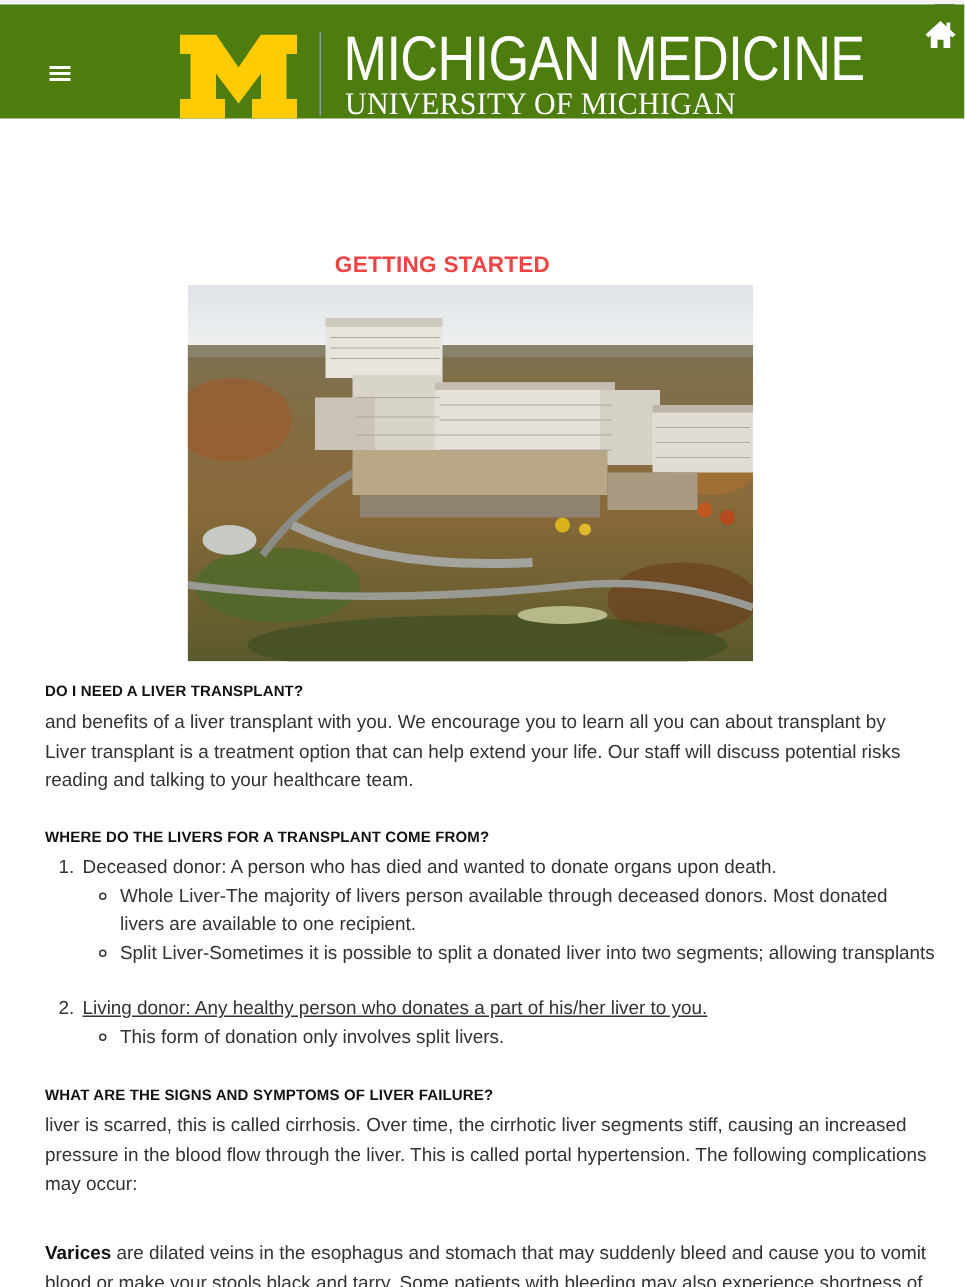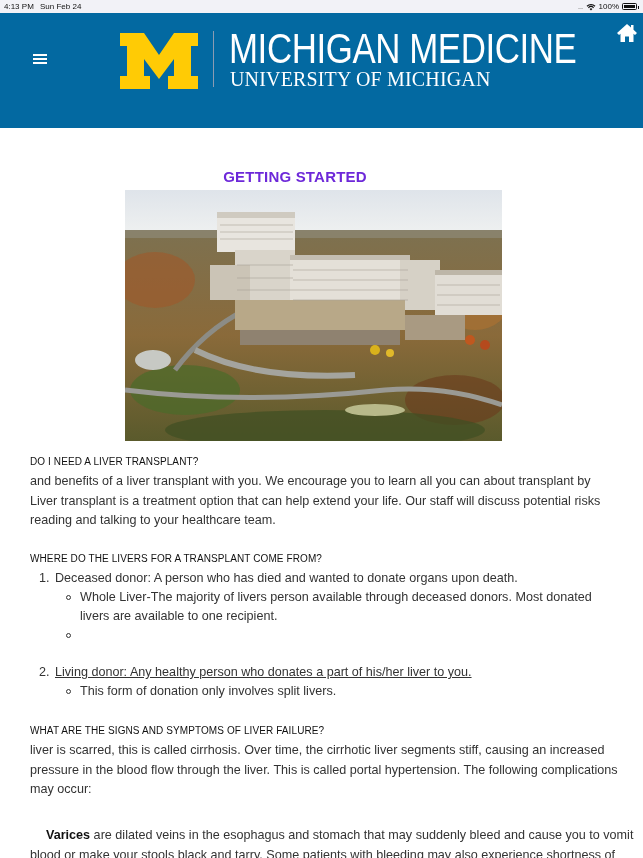--- a/index.html
+++ b/index.html
@@ -8,37 +8,37 @@
 
   .status-bar { position: absolute; left: 0; top: 0; width: 643px; height: 13px; background: #f2f2f7; font-size: 8px; color: #111; }
   .status-bar .time { position: absolute; left: 4px; top: 2px; }
   .status-bar .date { position: absolute; left: 40px; top: 2px; }
   .status-bar .right { position: absolute; right: 6px; top: 2px; display: flex; align-items: center; gap: 3px; }
   .status-bar .dots { color: #999; letter-spacing: -1px; font-size: 7px; }
   .battery { width: 15px; height: 7px; border: 1px solid #111; border-radius: 1.5px; position: relative; padding: 1px; }
   .battery .fill { width: 100%; height: 100%; background: #111; }
   .battery::after { content: ""; position: absolute; right: -3px; top: 1.5px; width: 1.5px; height: 3px; background: #111; }
 
-  .header { position: absolute; left: 0; top: 13px; width: 643px; height: 115px; background: #0369a1; }
+  .header { position: absolute; left: 0; top: 3px; width: 643px; height: 76px; background: #4d7c0f; }
   .menu-btn { position: absolute; left: 33px; top: 41px; width: 14px; height: 10px; cursor: pointer; }
   .menu-btn span { display: block; height: 1.6px; background: #fff; margin-bottom: 2.5px; }
   .home-btn { position: absolute; right: 5px; top: 10px; width: 22px; height: 20px; cursor: pointer; }
 
   .logo { position: absolute; left: 120px; top: 18px; width: 455px; height: 58px; }
   .logo-m { position: absolute; left: 0; top: 2px; }
   .logo-divider { position: absolute; left: 93px; top: 0; width: 1px; height: 56px; background: #8b9bb2; }
   .logo-title { position: absolute; left: 109px; top: -6px; font-family: "Liberation Sans", sans-serif; font-size: 42px; color: #fff; letter-spacing: -0.5px; transform: scaleX(0.83); transform-origin: left top; white-space: nowrap; font-weight: normal; }
   .logo-sub { position: absolute; left: 110px; top: 36px; font-family: "Liberation Serif", serif; font-size: 21px; color: #fff; letter-spacing: 0.2px; white-space: nowrap; transform: scaleX(0.95); transform-origin: left top; }
 
   .content { position: absolute; left: 0; top: 106px; width: 643px; }
-  .page-title { position: absolute; left: 0; top: 62px; width: 590px; text-align: center; font-size: 15px; font-weight: bold; color: #6d28d9; letter-spacing: 0.2px; }
+  .page-title { position: absolute; left: 0; top: 62px; width: 590px; text-align: center; font-size: 15px; font-weight: bold; color: #ef4444; letter-spacing: 0.2px; }
 
   .hero { position: absolute; left: 125px; top: 84px; width: 377px; height: 251px; overflow: hidden; }
 
-  .section-heading { position: absolute; left: 30px; font-size: 10px; font-weight: normal; color: #111; letter-spacing: 0.1px; }
+  .section-heading { position: absolute; left: 30px; font-size: 10px; font-weight: bold; color: #111; letter-spacing: 0.1px; }
   .para { position: absolute; left: 30px; width: 590px; font-size: 12.6px; line-height: 19.5px; color: #333; }
   .list-item { position: absolute; font-size: 12.6px; line-height: 19px; color: #333; }
   .num { position: absolute; left: 39px; }
   .bullet { position: absolute; left: 66px; width: 5px; height: 5px; border: 1px solid #333; border-radius: 50%; }
   b.strong { color: #111; }
 </style>
 </head>
 <body>
 
 <div class="status-bar">
@@ -168,20 +168,21 @@
     <span class="bullet" style="top:7px;"></span>
     <div style="position:absolute; left:80px; white-space:nowrap;">
       <div>Whole Liver-The majority of livers person available through deceased donors. Most donated</div>
       <div>livers are available to one recipient.</div>
     </div>
   </div>
 
   <div class="list-item" style="top:520px; left:0; width:643px;">
     <span class="bullet" style="top:7px;"></span>
     <div style="position:absolute; left:80px; white-space:nowrap;">
+      <div>Split Liver-Sometimes it is possible to split a donated liver into two segments; allowing transplants</div>
     </div>
   </div>
 
   <div class="list-item" style="top:557px; left:0; width:643px;">
     <span class="num">2.</span>
     <span style="position:absolute; left:55px; white-space:nowrap;text-decoration:underline;">Living donor: Any healthy person who donates a part of his/her liver to you.</span>
   </div>
 
   <div class="list-item" style="top:576px; left:0; width:643px;">
     <span class="bullet" style="top:7px;"></span>
@@ -191,16 +192,16 @@
   </div>
 
   <div class="section-heading" style="top:619px">WHAT ARE THE SIGNS AND SYMPTOMS OF LIVER FAILURE?</div>
   <div class="para" style="top:635px; width:610px;">
     <div>liver is scarred, this is called cirrhosis. Over time, the cirrhotic liver segments stiff, causing an increased</div>
     <div>pressure in the blood flow through the liver. This is called portal hypertension. The following complications</div>
     <div>may occur:</div>
   </div>
 
   <div class="para" style="top:720px; width:610px;">
-    <div style="white-space:nowrap;margin-left:16px;"><b class="strong">Varices</b><span> are dilated veins in the esophagus and stomach that may suddenly bleed and cause you to vomit</span></div>
+    <div style="white-space:nowrap;"><b class="strong">Varices</b><span> are dilated veins in the esophagus and stomach that may suddenly bleed and cause you to vomit</span></div>
     <div style="white-space:nowrap;">blood or make your stools black and tarry. Some patients with bleeding may also experience shortness of</div>
   </div>
 </div>
 
 </body></html>

